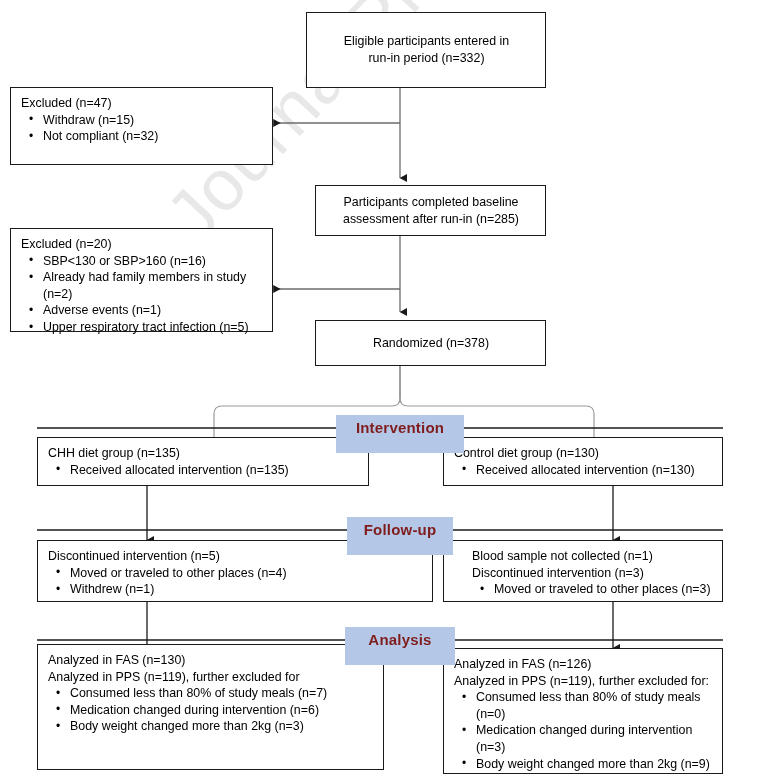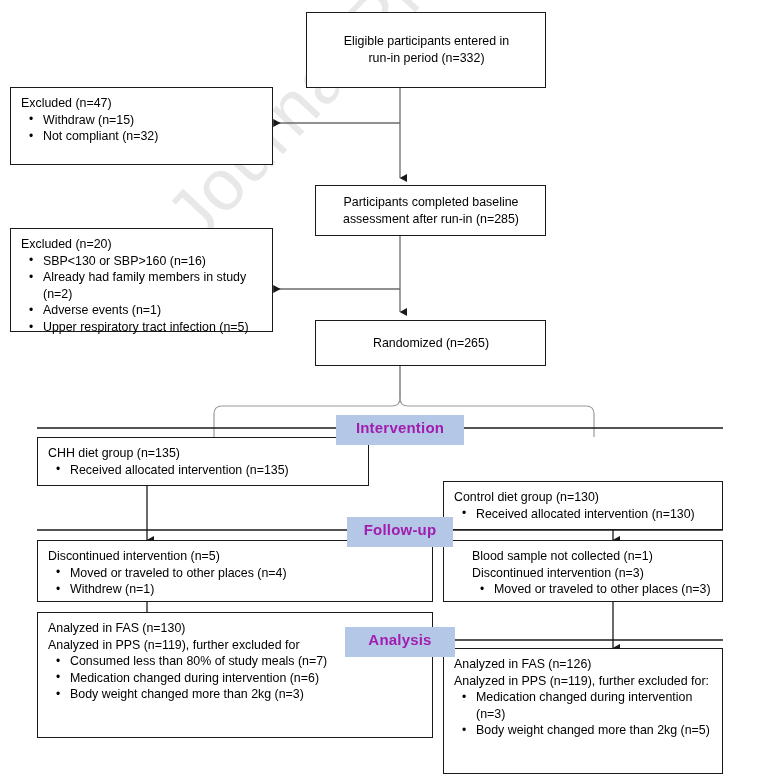--- a/index.html
+++ b/index.html
@@ -90,26 +90,26 @@
     left: 8px;
     top: -0.5px;
     font-size: 12px;
   }
 
   
   .stage-label {
     position: absolute;
     z-index: 3;
     background: #b4c7e7;
-    color: #a21caf;
+    color: #7f1d1d;
     font-weight: bold;
     font-size: 15px;
     text-align: center;
     line-height: 26px;
-    height: 30px;
+    height: 38px;
     letter-spacing: 0.2px;
   }
 </style>
 </head>
 <body>
 
 <div id="page">
 
   <div class="watermark">Journal Pre-proof</div>
 
@@ -173,32 +173,32 @@
     <ul class="bullets">
       <li>SBP&lt;130 or SBP&gt;160 (n=16)</li>
       <li>Already had family members in study (n=2)</li>
       <li>Adverse events (n=1)</li>
       <li>Upper respiratory tract infection (n=5)</li>
     </ul>
   </div>
 
   <div class="box center" style="left:287px; top:320px; width:231px; height:46px;">
     <div class="inner">
-      <p>Randomized (n=265)</p>
+      <p>Randomized (n=378)</p>
     </div>
   </div>
 
   <div class="box" style="left:37px; top:437px; width:332px; height:49px;">
     <p>CHH diet group (n=135)</p>
     <ul class="bullets">
       <li>Received allocated intervention (n=135)</li>
     </ul>
   </div>
 
-  <div class="box" style="left:443px; top:437px; width:280px; height:49px;margin-top:44px;">
+  <div class="box" style="left:443px; top:437px; width:280px; height:49px;">
     <p>Control diet group (n=130)</p>
     <ul class="bullets">
       <li>Received allocated intervention (n=130)</li>
     </ul>
   </div>
 
   <div class="box" style="left:37px; top:540px; width:396px; height:62px;">
     <p>Discontinued intervention (n=5)</p>
     <ul class="bullets">
       <li>Moved or traveled to other places (n=4)</li>
@@ -207,36 +207,37 @@
   </div>
 
   <div class="box" style="left:443px; top:540px; width:280px; height:62px;padding-left:28px;">
     <p>Blood sample not collected (n=1)</p>
     <p>Discontinued intervention (n=3)</p>
     <ul class="bullets">
       <li>Moved or traveled to other places (n=3)</li>
     </ul>
   </div>
 
-  <div class="box" style="left:37px; top:612px; width:396px; height:126px;">
+  <div class="box" style="left:37px; top:644px; width:347px; height:126px;">
     <p>Analyzed in FAS (n=130)</p>
     <p>Analyzed in PPS (n=119), further excluded for</p>
     <ul class="bullets">
       <li>Consumed less than 80% of study meals (n=7)</li>
       <li>Medication changed during intervention (n=6)</li>
       <li>Body weight changed more than 2kg (n=3)</li>
     </ul>
   </div>
 
   <div class="box" style="left:443px; top:648px; width:280px; height:126px;">
     <p>Analyzed in FAS (n=126)</p>
     <p>Analyzed in PPS (n=119), further excluded for:</p>
     <ul class="bullets">
+      <li>Consumed less than 80% of study meals (n=0)</li>
       <li>Medication changed during intervention (n=3)</li>
-      <li>Body weight changed more than 2kg (n=5)</li>
+      <li>Body weight changed more than 2kg (n=9)</li>
     </ul>
   </div>
 
   <div class="stage-label" style="left:336px; top:415px; width:128px;">Intervention</div>
 
   <div class="stage-label" style="left:347px; top:517px; width:106px;">Follow-up</div>
 
   <div class="stage-label" style="left:345px; top:627px; width:110px;">Analysis</div>
 
 </div>

